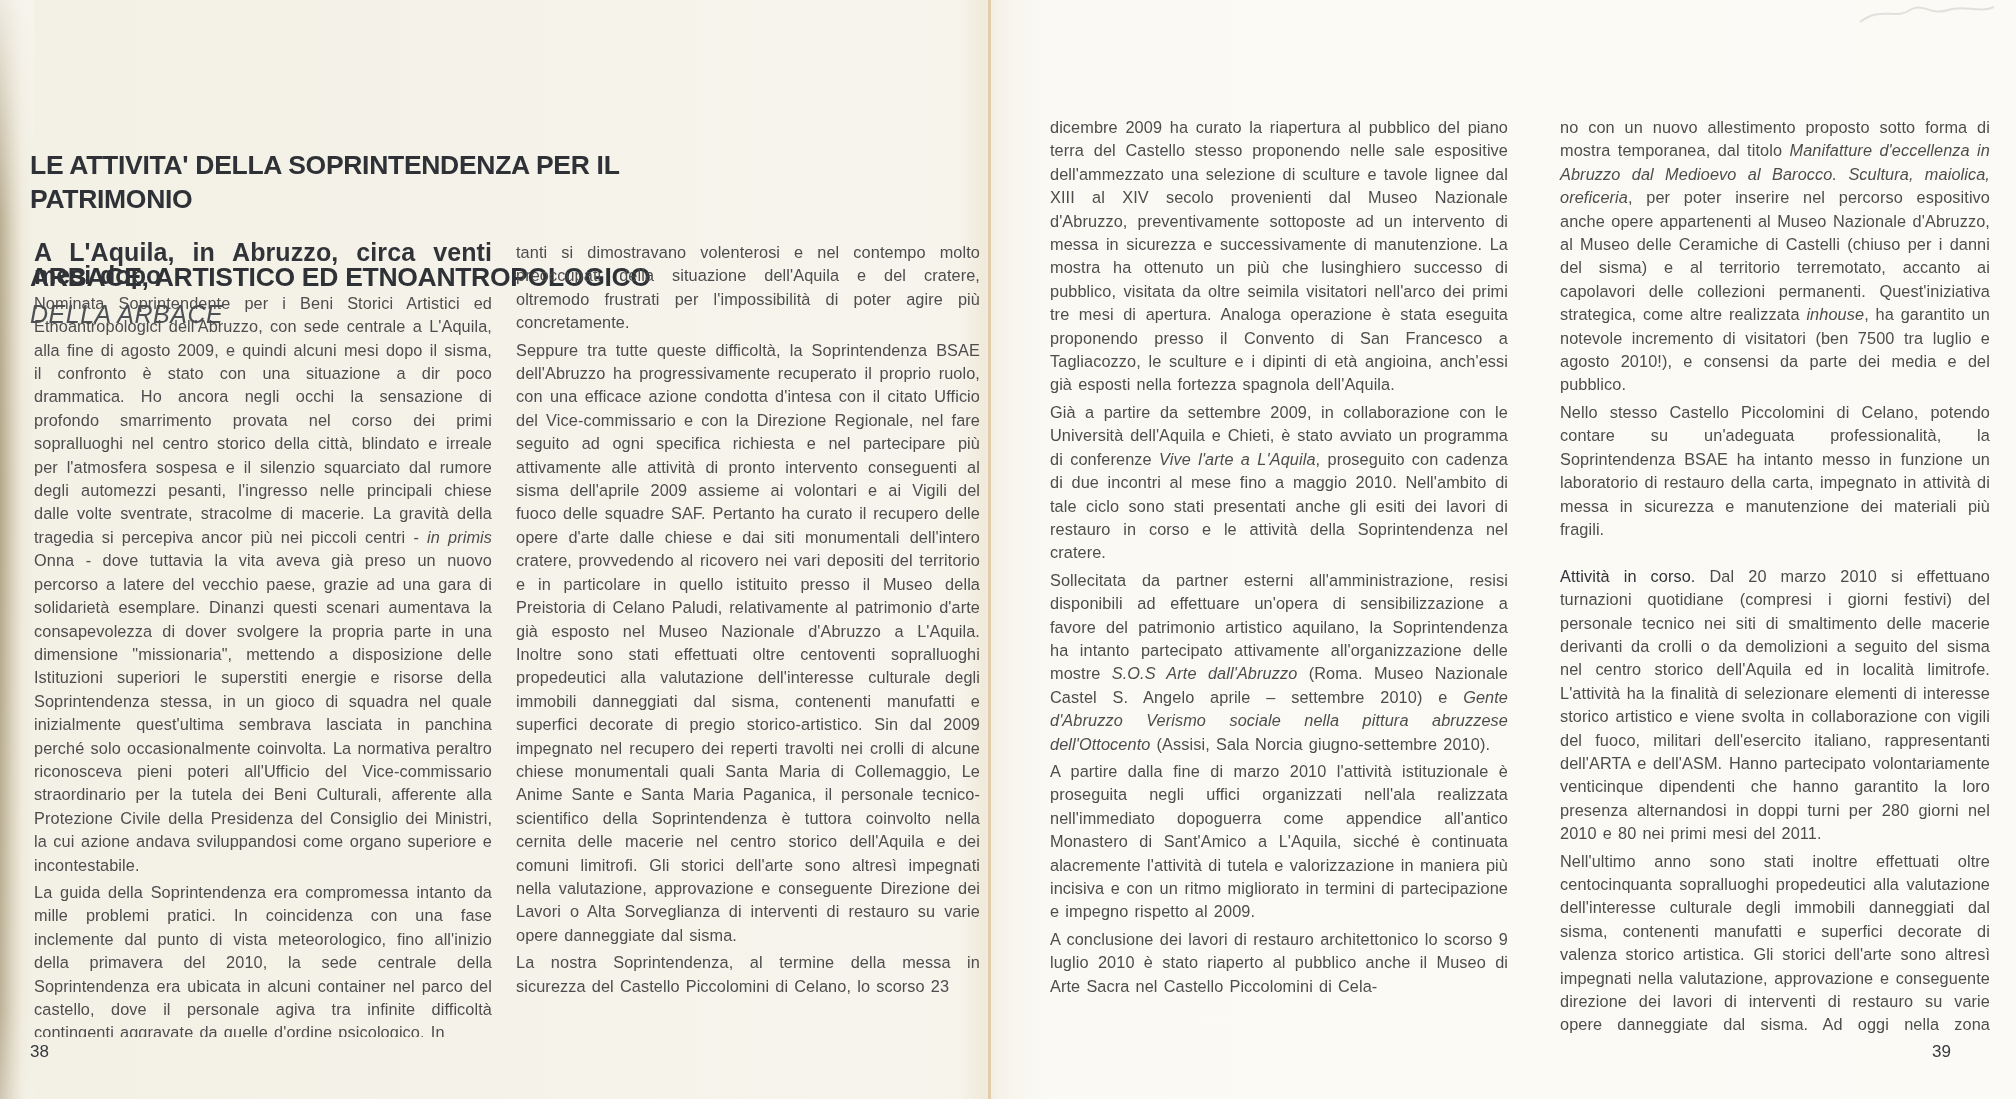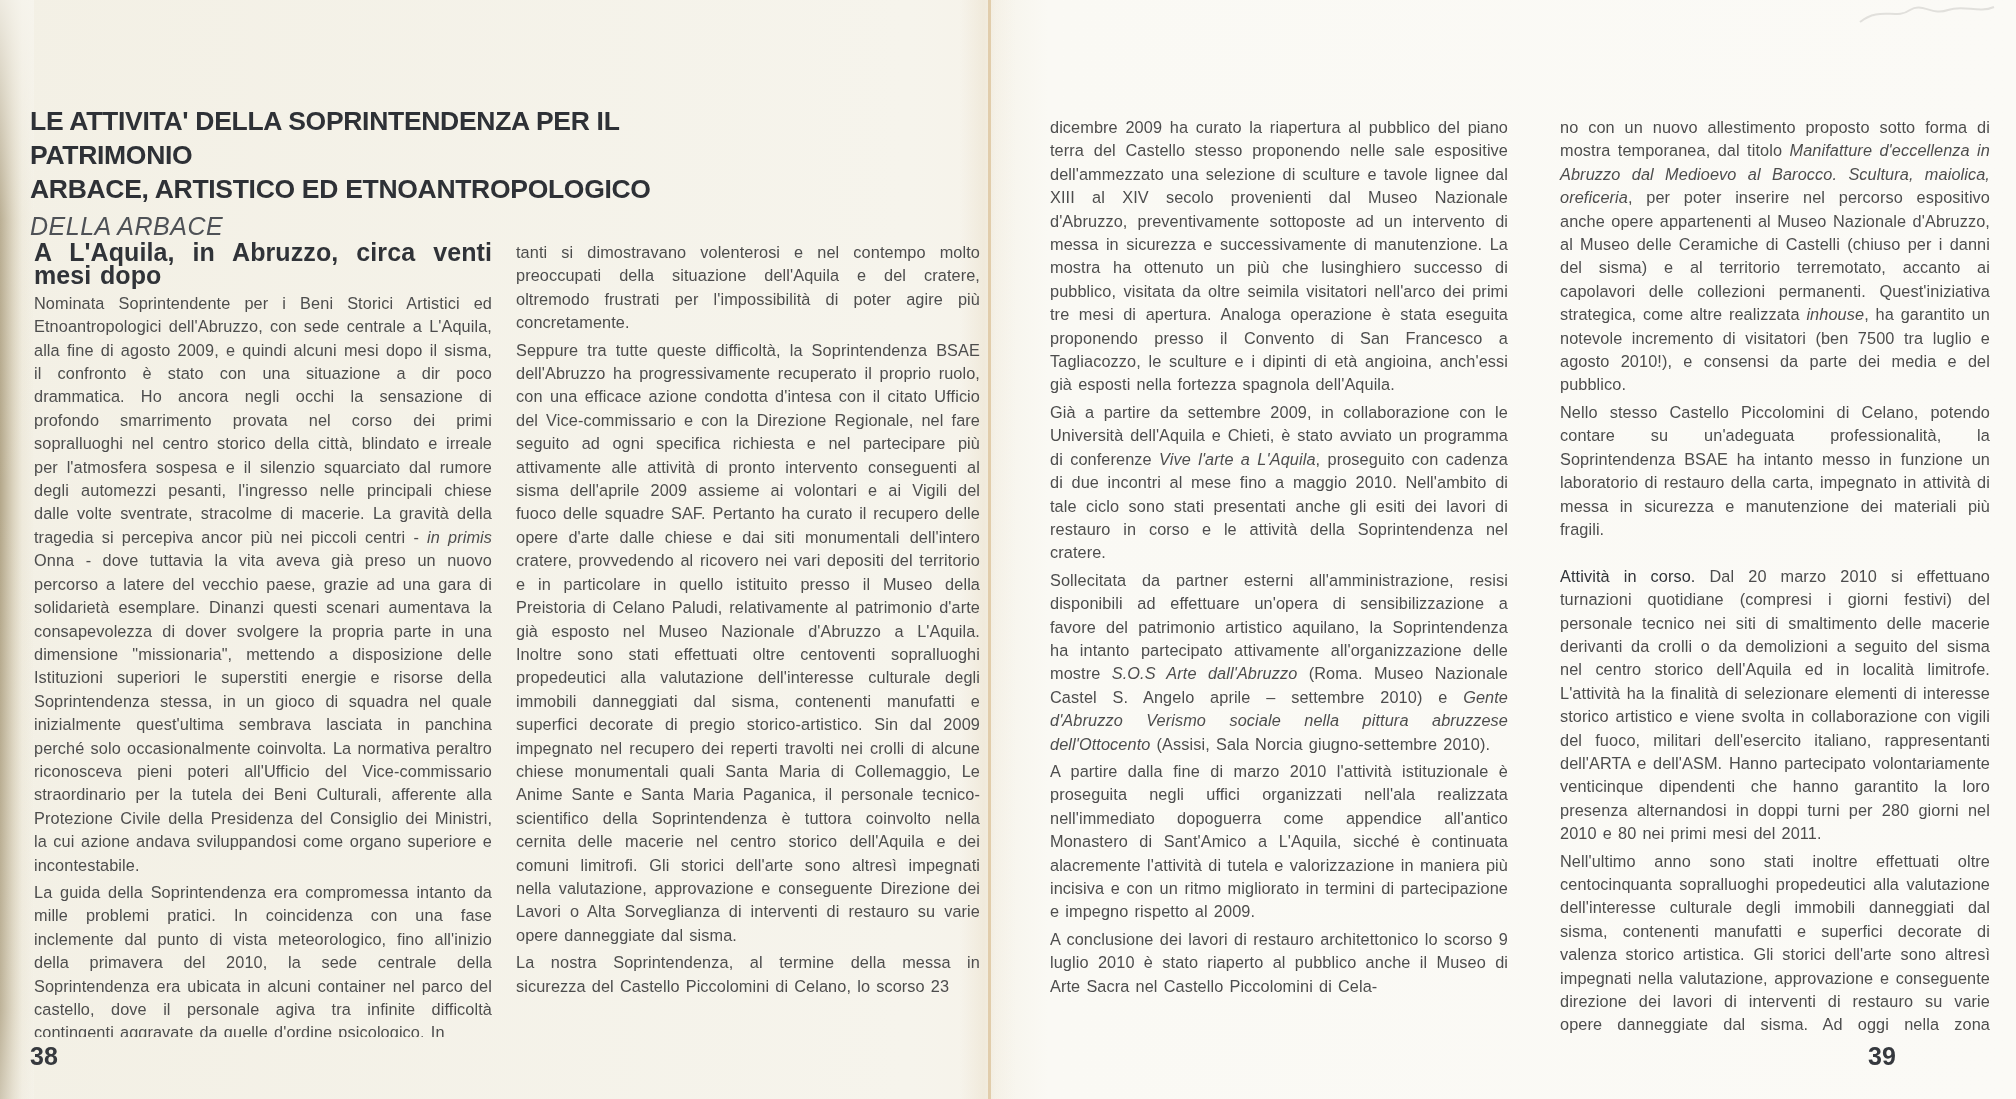--- a/index.html
+++ b/index.html
@@ -29,21 +29,21 @@
     background: linear-gradient(90deg, rgba(214,192,152,0) 0%, rgba(214,192,152,0.18) 30%, rgba(214,192,152,0.05) 45%, rgba(255,255,255,0) 70%);
   }
   .gutter-line {
     position: absolute; left: 988px; top: 0; width: 3px; height: 1099px;
     background: #dcc49e;
     opacity: 0.8;
   }
   .title-block { position: absolute; left: 30px; top: 104px; width: 720px; }
   .title-line {
     font-weight: bold; font-size: 26.5px; line-height: 34px;
-    letter-spacing: -0.3px; color: #2e3136;
+    letter-spacing: -0.3px; color: #2e3136; margin-top: 44px;
   }
   .author {
     margin-top: 6px; font-size: 25px; font-style: italic;
     color: #4e5156; letter-spacing: 0.5px;
   }
   .col {
     position: absolute; overflow: hidden;
     font-size: 16.3px; line-height: 23.4px; color: #4d4d4d;
     text-align: justify; letter-spacing: 0.1px; word-spacing: 1.5px;
   }
@@ -53,24 +53,24 @@
     letter-spacing: 0.1px; line-height: 23.4px;
   }
   .col1 { left: 30px;   top: 237px; width: 466px; height: 800px; }
   .col2 { left: 512px;  top: 237px; width: 472px; height: 800px; }
   .col3 { left: 1046px; top: 112px; width: 466px; height: 925px; }
   .col4 { left: 1556px; top: 112px; width: 438px; height: 925px; }
   .space-before { margin-top: 23.4px !important; }
   .it { font-style: italic; }
   .bd { font-weight: normal; color: #303338; }
   .page-number {
-    position: absolute; font-weight: bold; font-size: 25px; color: #36393e;
+    position: absolute; font-weight: normal; font-size: 17px; color: #36393e;
   }
   .pn-left  { left: 30px;   top: 1042px; }
-  .pn-right { left: 1868px; top: 1042px; }
+  .pn-right { left: 1932px; top: 1042px; }
   .pencil-mark { position: absolute; left: 1852px; top: 0px; opacity: 0.45; }
 </style>
 </head>
 <body>
 
 <div class="scan">
 
   <div class="edge-left"></div>
   <div class="edge-left-fade"></div>
   <div class="gutter-shade"></div>

